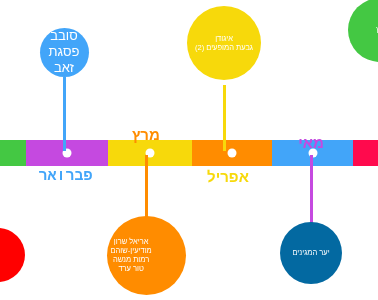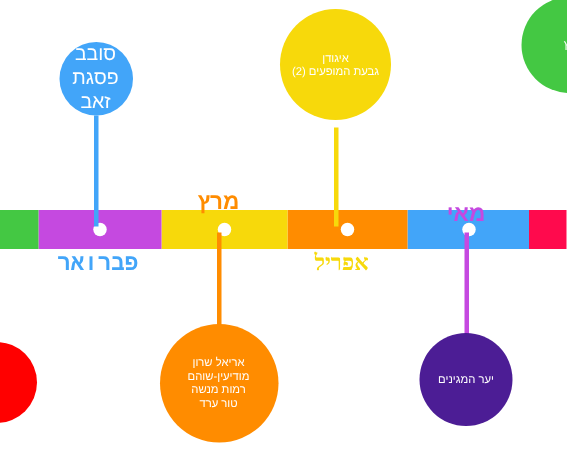--- a/index.html
+++ b/index.html
@@ -80,47 +80,47 @@
         <span class="seg-dot"></span>
       </div>
       <div class="segment" style="background: rgb(197, 73, 224); width: 82px;">
         <span class="seg-dot"></span>
       </div>
       <div class="segment" style="background: rgb(68, 200, 67); width: 26px;"></div>
     </div>
   <div id="labels-layer">
       <div class="month-label month-below" style="color: rgb(66, 165, 249); right: 312.5px; top: 168px; font-family: Liberation Mono, monospace;">פברואר</div>
       <div class="month-label month-above" style="color: rgb(255, 140, 0); right: 232px; top: 126px;">מרץ</div>
-      <div class="month-label month-below" style="color: rgb(247, 217, 11); right: 150px; top: 168px; font-family: Liberation Serif, serif;">אפריל</div>
+      <div class="month-label month-below" style="color: rgb(247, 217, 11); right: 150px; top: 168px;">אפריל</div>
       <div class="month-label month-above" style="color: rgb(197, 73, 224); right: 67px; top: 120px; margin-top: 14px;">מאי</div>
     </div>
   <div id="connectors-layer">
       <div class="connector" style="background: rgb(66, 165, 249); left: 62.5px; top: 77px; height: 74px;"></div>
       <div class="connector" style="background: rgb(255, 140, 0); left: 144.5px; top: 155px; height: 65px;"></div>
       <div class="connector" style="background: rgb(247, 217, 11); left: 222.5px; top: 85px; height: 66px;"></div>
       <div class="connector" style="background: rgb(197, 73, 224); left: 309.5px; top: 155px; height: 71px;"></div>
     </div>
   <div id="bubbles-layer">
       <div class="bubble" style="background: rgb(255, 0, 0); width: 54px; height: 54px; left: -29px; top: 228px; font-size: 8px;">
         <span class="bubble-text"></span>
       </div>
       <div class="bubble" style="background: rgb(66, 165, 249); width: 49px; height: 49px; left: 39.5px; top: 27.5px; font-size: 13px;">
         <span class="bubble-text">סובב
 פסגת זאב</span>
       </div>
-      <div class="bubble" style="background: rgb(255, 140, 0); width: 79px; height: 79px; left: 106.5px; top: 215.5px; font-size: 7.5px;">
+      <div class="bubble" style="background: rgb(255, 140, 0); width: 79px; height: 79px; left: 106.5px; top: 215.5px; font-size: 7.5px; justify-content: flex-end;">
         <span class="bubble-text">אריאל שרון
 מודיעין-שוהם
 רמות מנשה
 טור ערד</span>
       </div>
       <div class="bubble" style="background: rgb(247, 217, 11); width: 74px; height: 74px; left: 187px; top: 6px; font-size: 7.5px;">
         <span class="bubble-text">איגודן
 גבעת המופעים (2)</span>
       </div>
-      <div class="bubble" style="background: #4c1d95; width: 62px; height: 62px; left: 280px; top: 222px; font-size: 7.5px;">
+      <div class="bubble" style="background: #0369a1; width: 62px; height: 62px; left: 280px; top: 222px; font-size: 7.5px;">
         <span class="bubble-text">יער המגינים</span>
       </div>
       <div class="bubble" style="background: rgb(68, 200, 67); width: 64px; height: 64px; left: 348px; top: -2px; font-size: 7.5px;">
         <span class="bubble-text">רץ</span>
       </div>
     </div>
 </div>
 
 </body></html>

